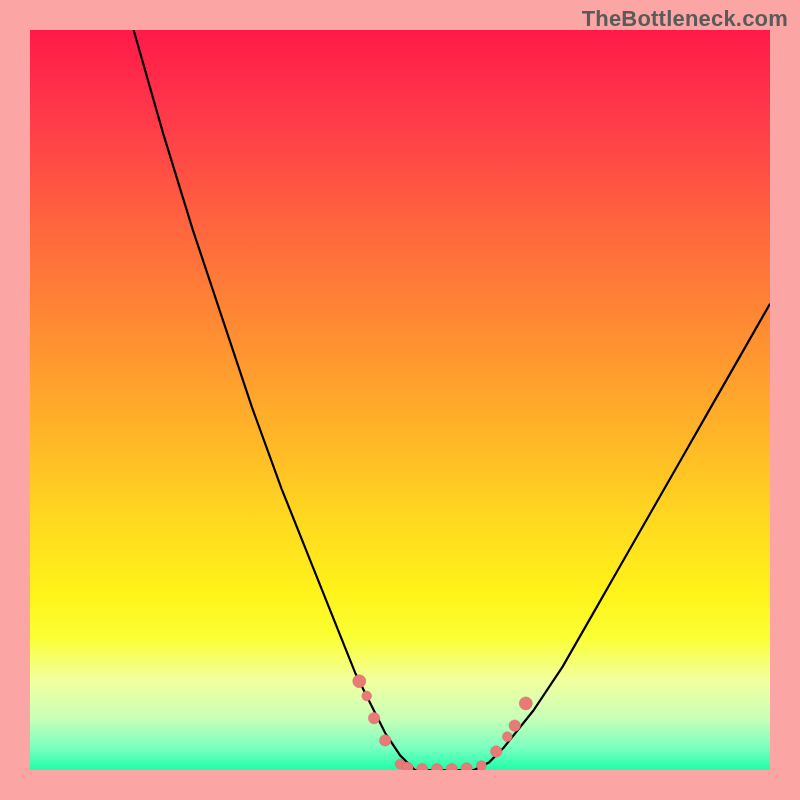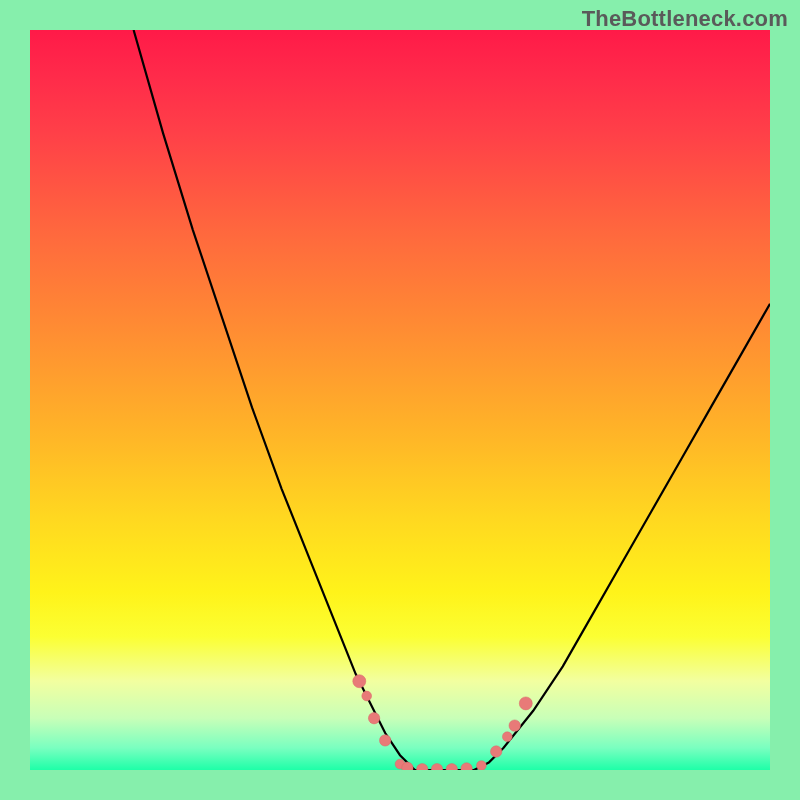--- a/index.html
+++ b/index.html
@@ -8,21 +8,21 @@
     width: 800px;
     height: 800px;
     background: #000;
     overflow: hidden;
     font-family: Arial, Helvetica, sans-serif;
   }
   .frame {
     position: relative;
     width: 800px;
     height: 800px;
-    background: #86efac;
+    background: #fca5a5;
   }
   .plot-area {
     position: absolute;
     left: 30px;
     top: 30px;
     width: 740px;
     height: 740px;
     background: linear-gradient(to bottom,
       #ff1a48 0%,
       #ff2a4a 6%,

